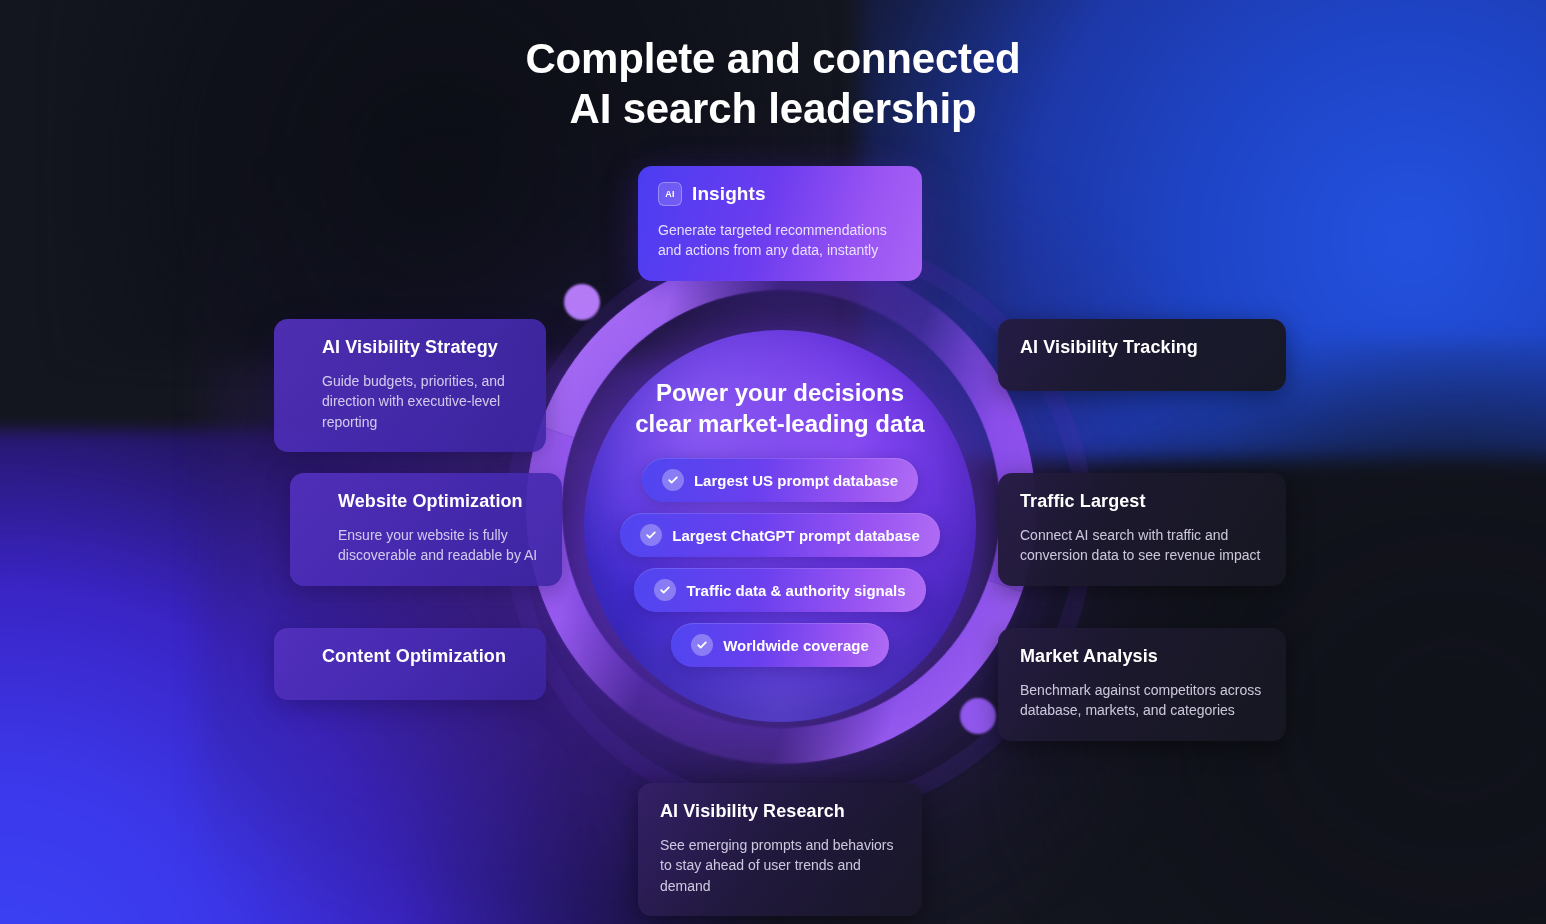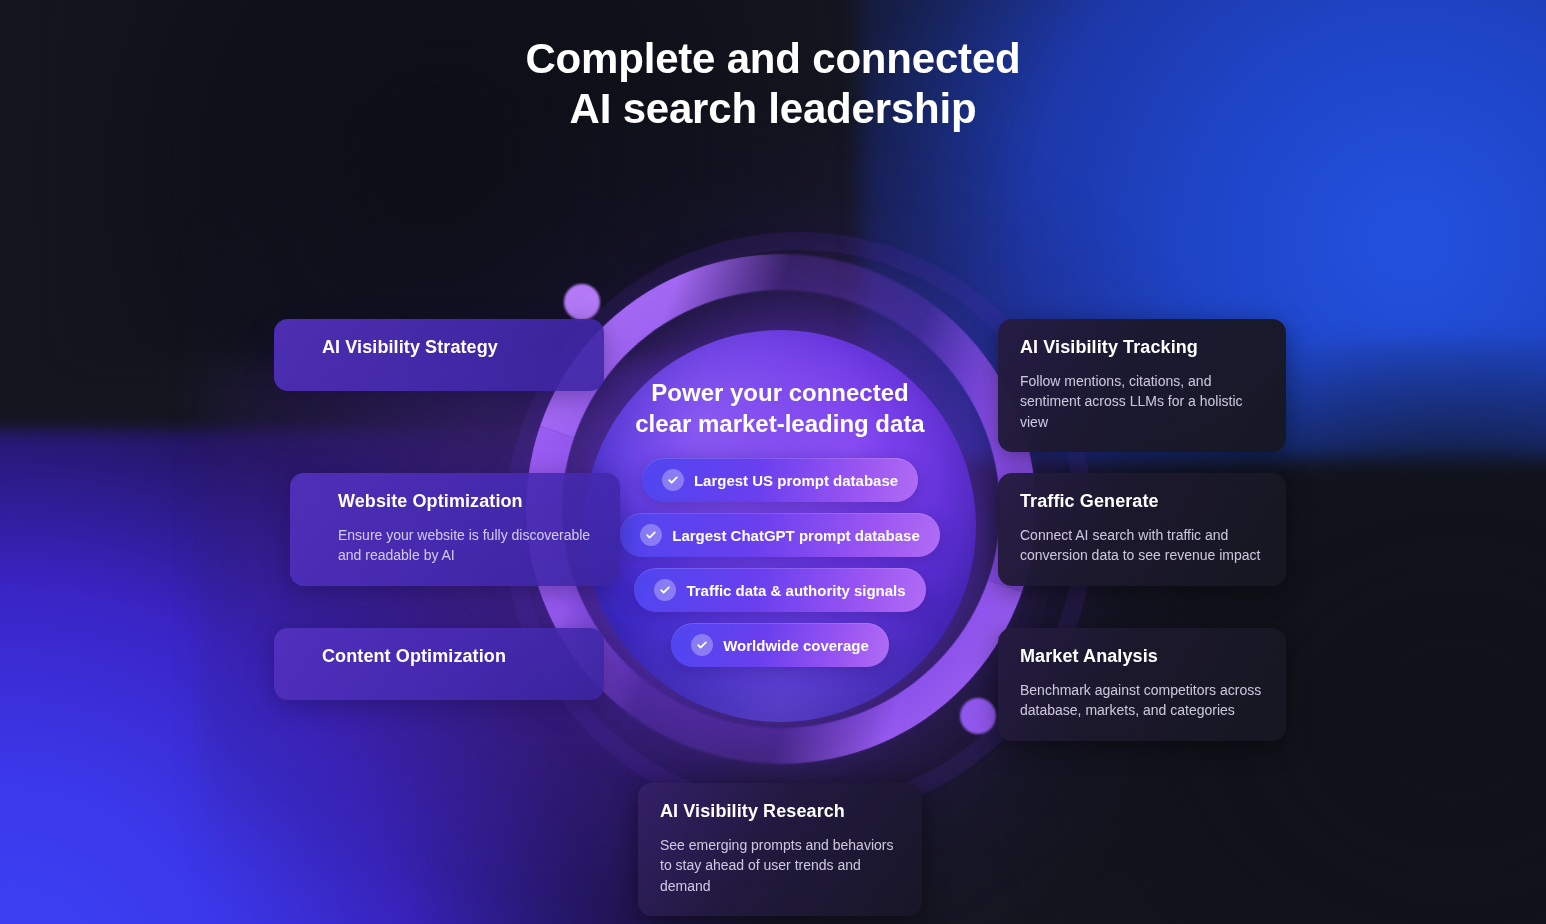--- a/index.html
+++ b/index.html
@@ -74,21 +74,21 @@
     box-shadow:0 4px 16px rgba(40,20,110,0.35), inset 0 1px 0 rgba(255,255,255,0.14);
     font-size:15px;font-weight:600;color:#fff;white-space:nowrap;}
   .chk{width:22px;height:22px;border-radius:50%;background:rgba(255,255,255,0.30);
     display:flex;align-items:center;justify-content:center;flex:0 0 auto;}
   .chk svg{display:block;}
 
   
   .card{position:absolute;border-radius:14px;padding:18px 22px 20px 22px;box-sizing:border-box;}
   .card h3{margin:0 0 13px 0;font-size:18px;font-weight:700;color:#fff;letter-spacing:0.1px;}
   .card p{margin:0;font-size:14px;line-height:1.46;color:rgba(233,228,248,0.86);}
-  .card-left{width:330px;background:linear-gradient(135deg, rgba(83,49,190,0.92) 0%, rgba(70,42,178,0.90) 55%, rgba(58,36,160,0.88) 100%);
+  .card-left{width:272px;background:linear-gradient(135deg, rgba(83,49,190,0.92) 0%, rgba(70,42,178,0.90) 55%, rgba(58,36,160,0.88) 100%);
     box-shadow:0 6px 26px rgba(20,10,60,0.35);padding-left:48px;}
   .card-right{width:288px;background:linear-gradient(120deg, rgba(37,27,66,0.96) 0%, rgba(27,24,44,0.97) 42%, rgba(22,23,33,0.97) 100%);
     box-shadow:0 6px 26px rgba(0,0,0,0.42);}
   .card-dark{background:linear-gradient(125deg, rgba(52,32,104,0.95) 0%, rgba(33,25,62,0.96) 46%, rgba(24,22,38,0.96) 100%);
     box-shadow:0 6px 26px rgba(0,0,0,0.45);}
 
   #card-insights{left:638px;top:166px;width:284px;border-radius:14px;
     background:linear-gradient(105deg,#4b3df2 0%,#6c3cef 45%,#9a54f3 78%,#a964f5 100%);
     box-shadow:0 8px 34px rgba(70,35,180,0.45);padding:16px 20px 20px 20px;}
   #card-insights .ins-head{display:flex;align-items:center;gap:10px;margin-bottom:14px;}
@@ -129,21 +129,21 @@
 
   <div class="sphere"></div>
   <div class="sphere-gloss"></div>
 
   <h1 class="headline">
     <span>Complete and connected</span><br>
     <span>AI search leadership</span>
   </h1>
 
   <div class="center-title">
-    <span>Power your connected</span><br>
+    <span>Power your decisions</span><br>
     <span>clear market-leading data</span>
   </div>
 
   <div class="pills">
     <div class="pill">
       <span class="chk">
         <svg width="12" height="12" viewBox="0 0 12 12">
             <path d="M2.2 6.2 L4.6 8.6 L9.8 3.4" fill="none" stroke="#ffffff" stroke-width="1.9" stroke-linecap="round" stroke-linejoin="round"></path>
           </svg>
       </span>
@@ -168,41 +168,48 @@
     <div class="pill">
       <span class="chk">
         <svg width="12" height="12" viewBox="0 0 12 12">
             <path d="M2.2 6.2 L4.6 8.6 L9.8 3.4" fill="none" stroke="#ffffff" stroke-width="1.9" stroke-linecap="round" stroke-linejoin="round"></path>
           </svg>
       </span>
       <span>Worldwide coverage</span>
     </div>
   </div>
 
+  <div class="card" id="card-insights">
+    <div class="ins-head">
+      <span class="ai-badge">AI</span>
+      <h3>Insights</h3>
+    </div>
+    <p>Generate targeted recommendations and actions from any data, instantly</p>
+  </div>
 
   <div class="card card-left" id="card-strategy">
     <h3>AI Visibility Strategy</h3>
+    <p>Guide budgets, priorities, and direction with executive-level reporting</p>
   </div>
 
   <div class="card card-left" id="card-website">
     <h3>Website Optimization</h3>
     <p>Ensure your website is fully discoverable and readable by AI</p>
   </div>
 
   <div class="card card-left" id="card-content">
     <h3>Content Optimization</h3>
   </div>
 
   <div class="card card-right" id="card-tracking">
     <h3>AI Visibility Tracking</h3>
-    <p>Follow mentions, citations, and sentiment across LLMs for a holistic view</p>
   </div>
 
   <div class="card card-right" id="card-traffic">
-    <h3>Traffic Generate</h3>
+    <h3>Traffic Largest</h3>
     <p>Connect AI search with traffic and conversion data to see revenue impact</p>
   </div>
 
   <div class="card card-right" id="card-market">
     <h3>Market Analysis</h3>
     <p>Benchmark against competitors across database, markets, and categories</p>
   </div>
 
   <div class="card card-dark" id="card-research">
     <h3>AI Visibility Research</h3>

